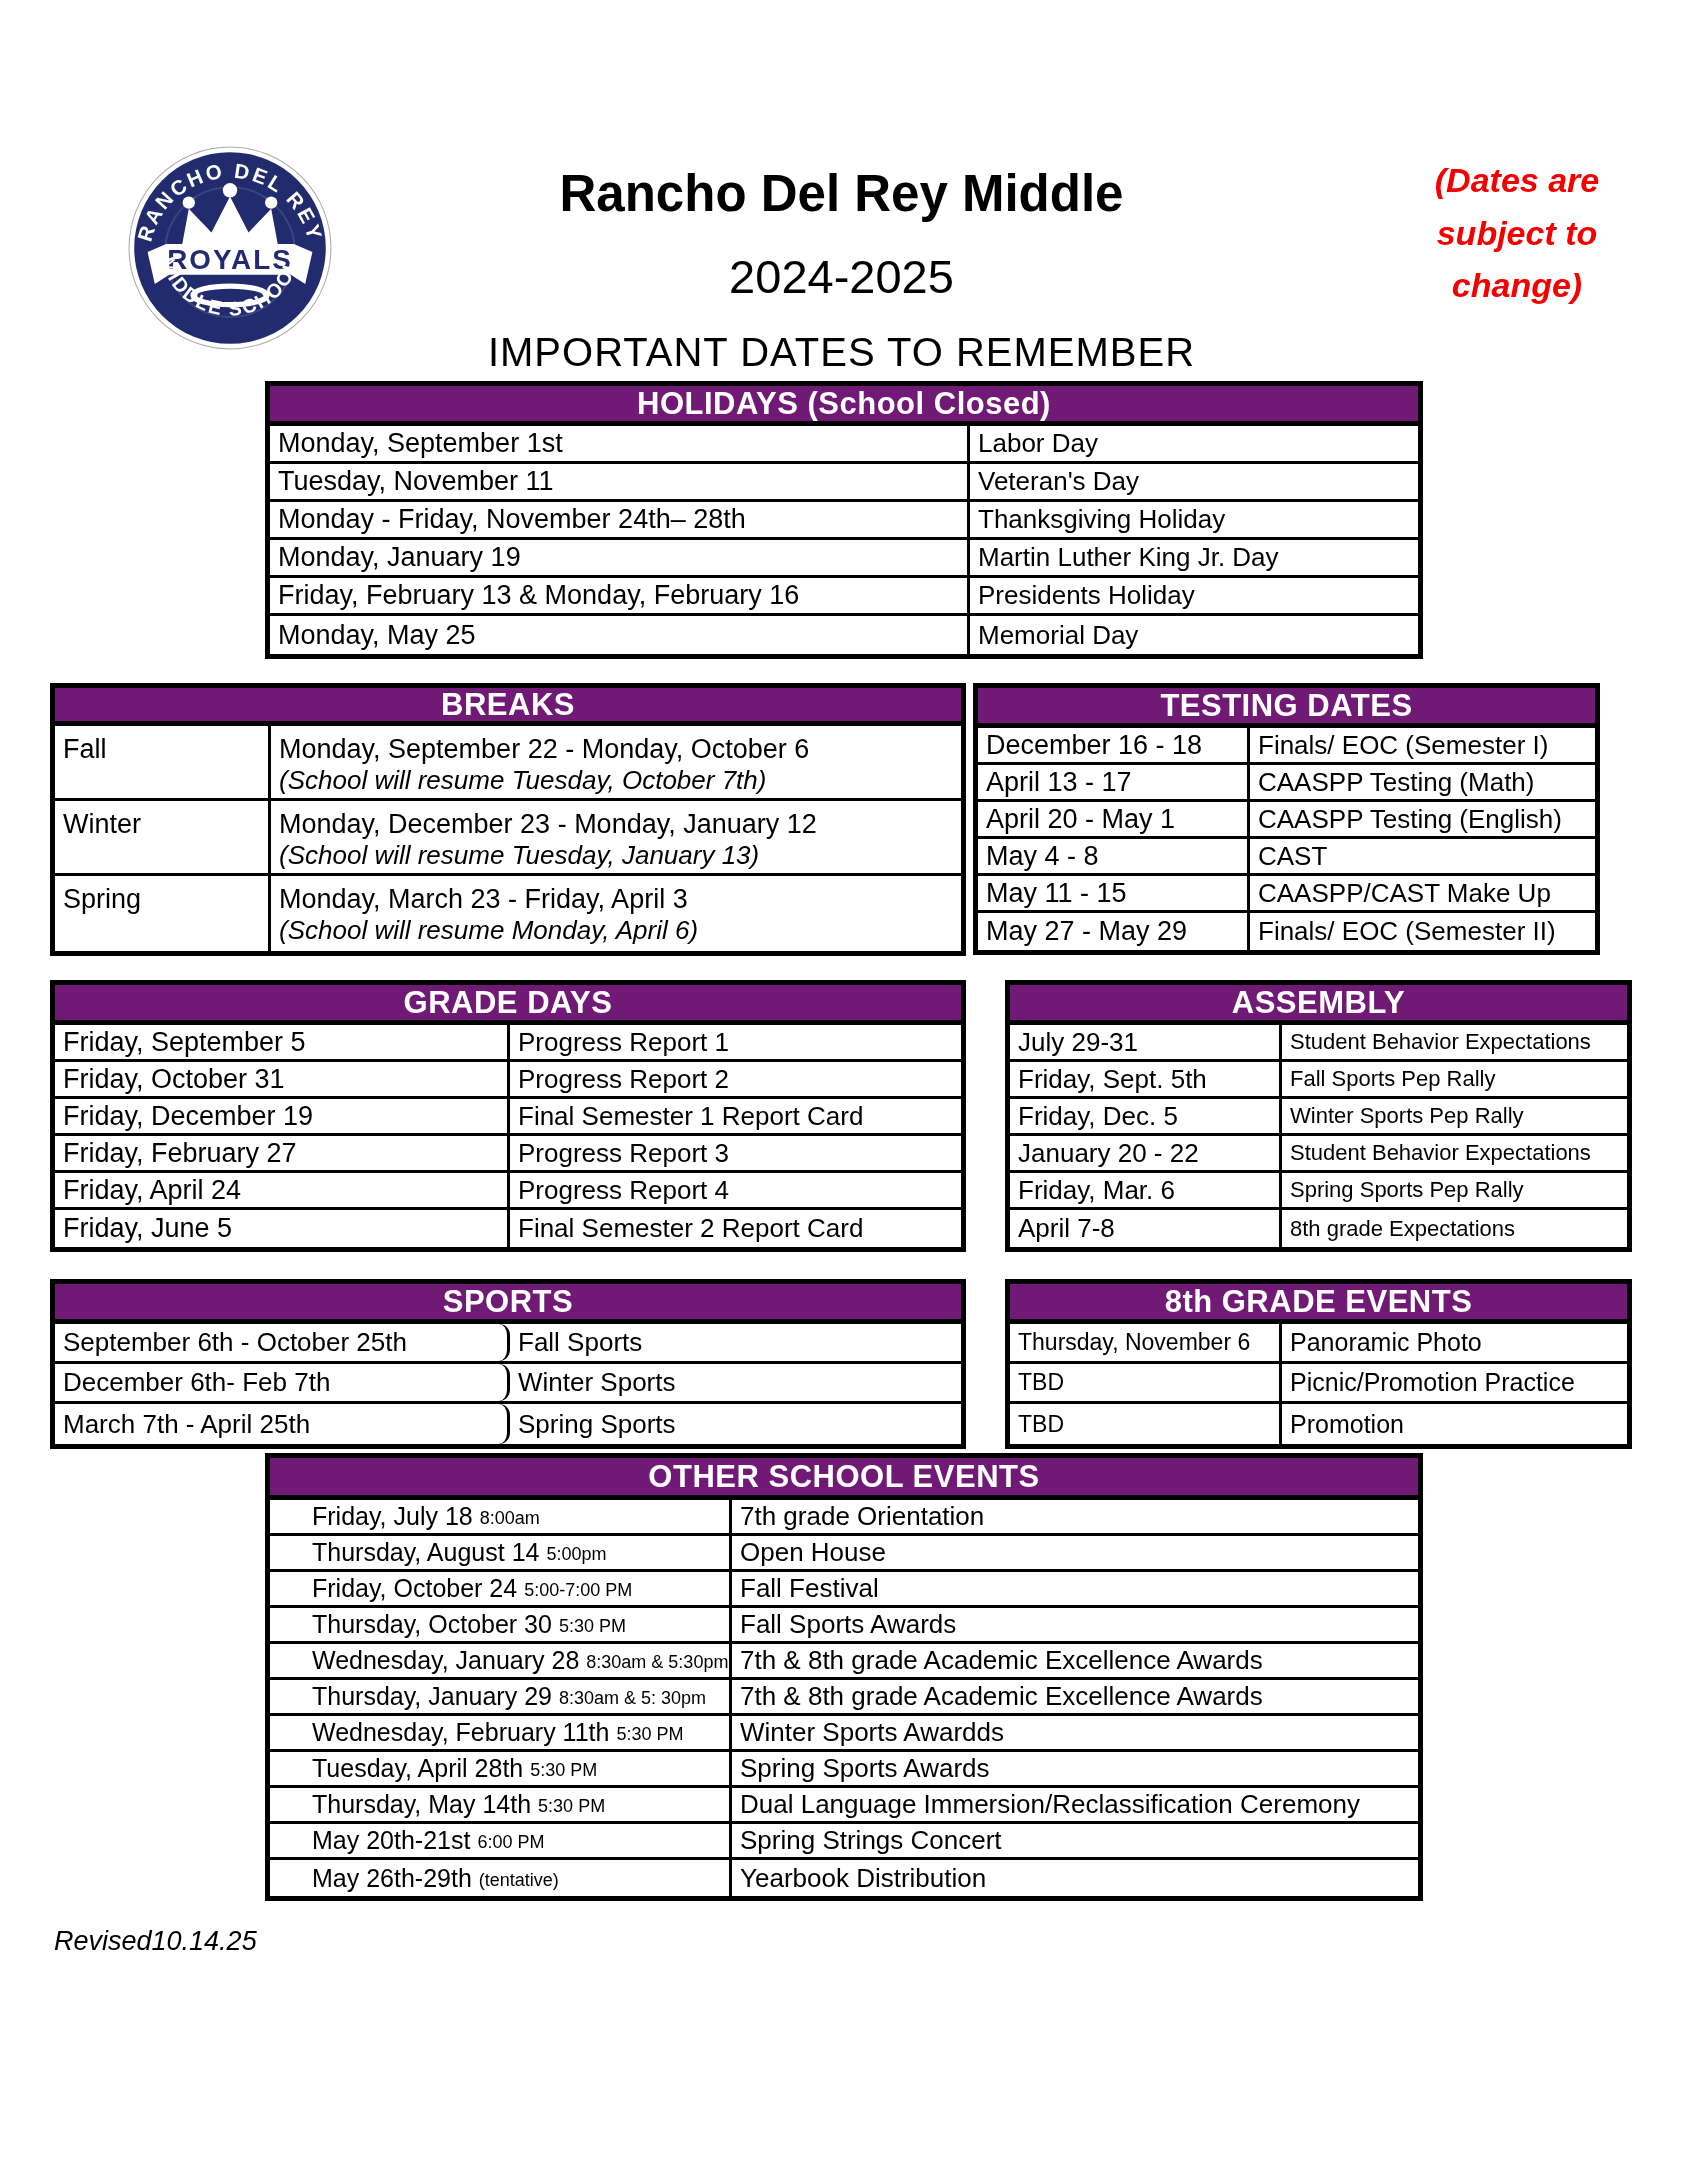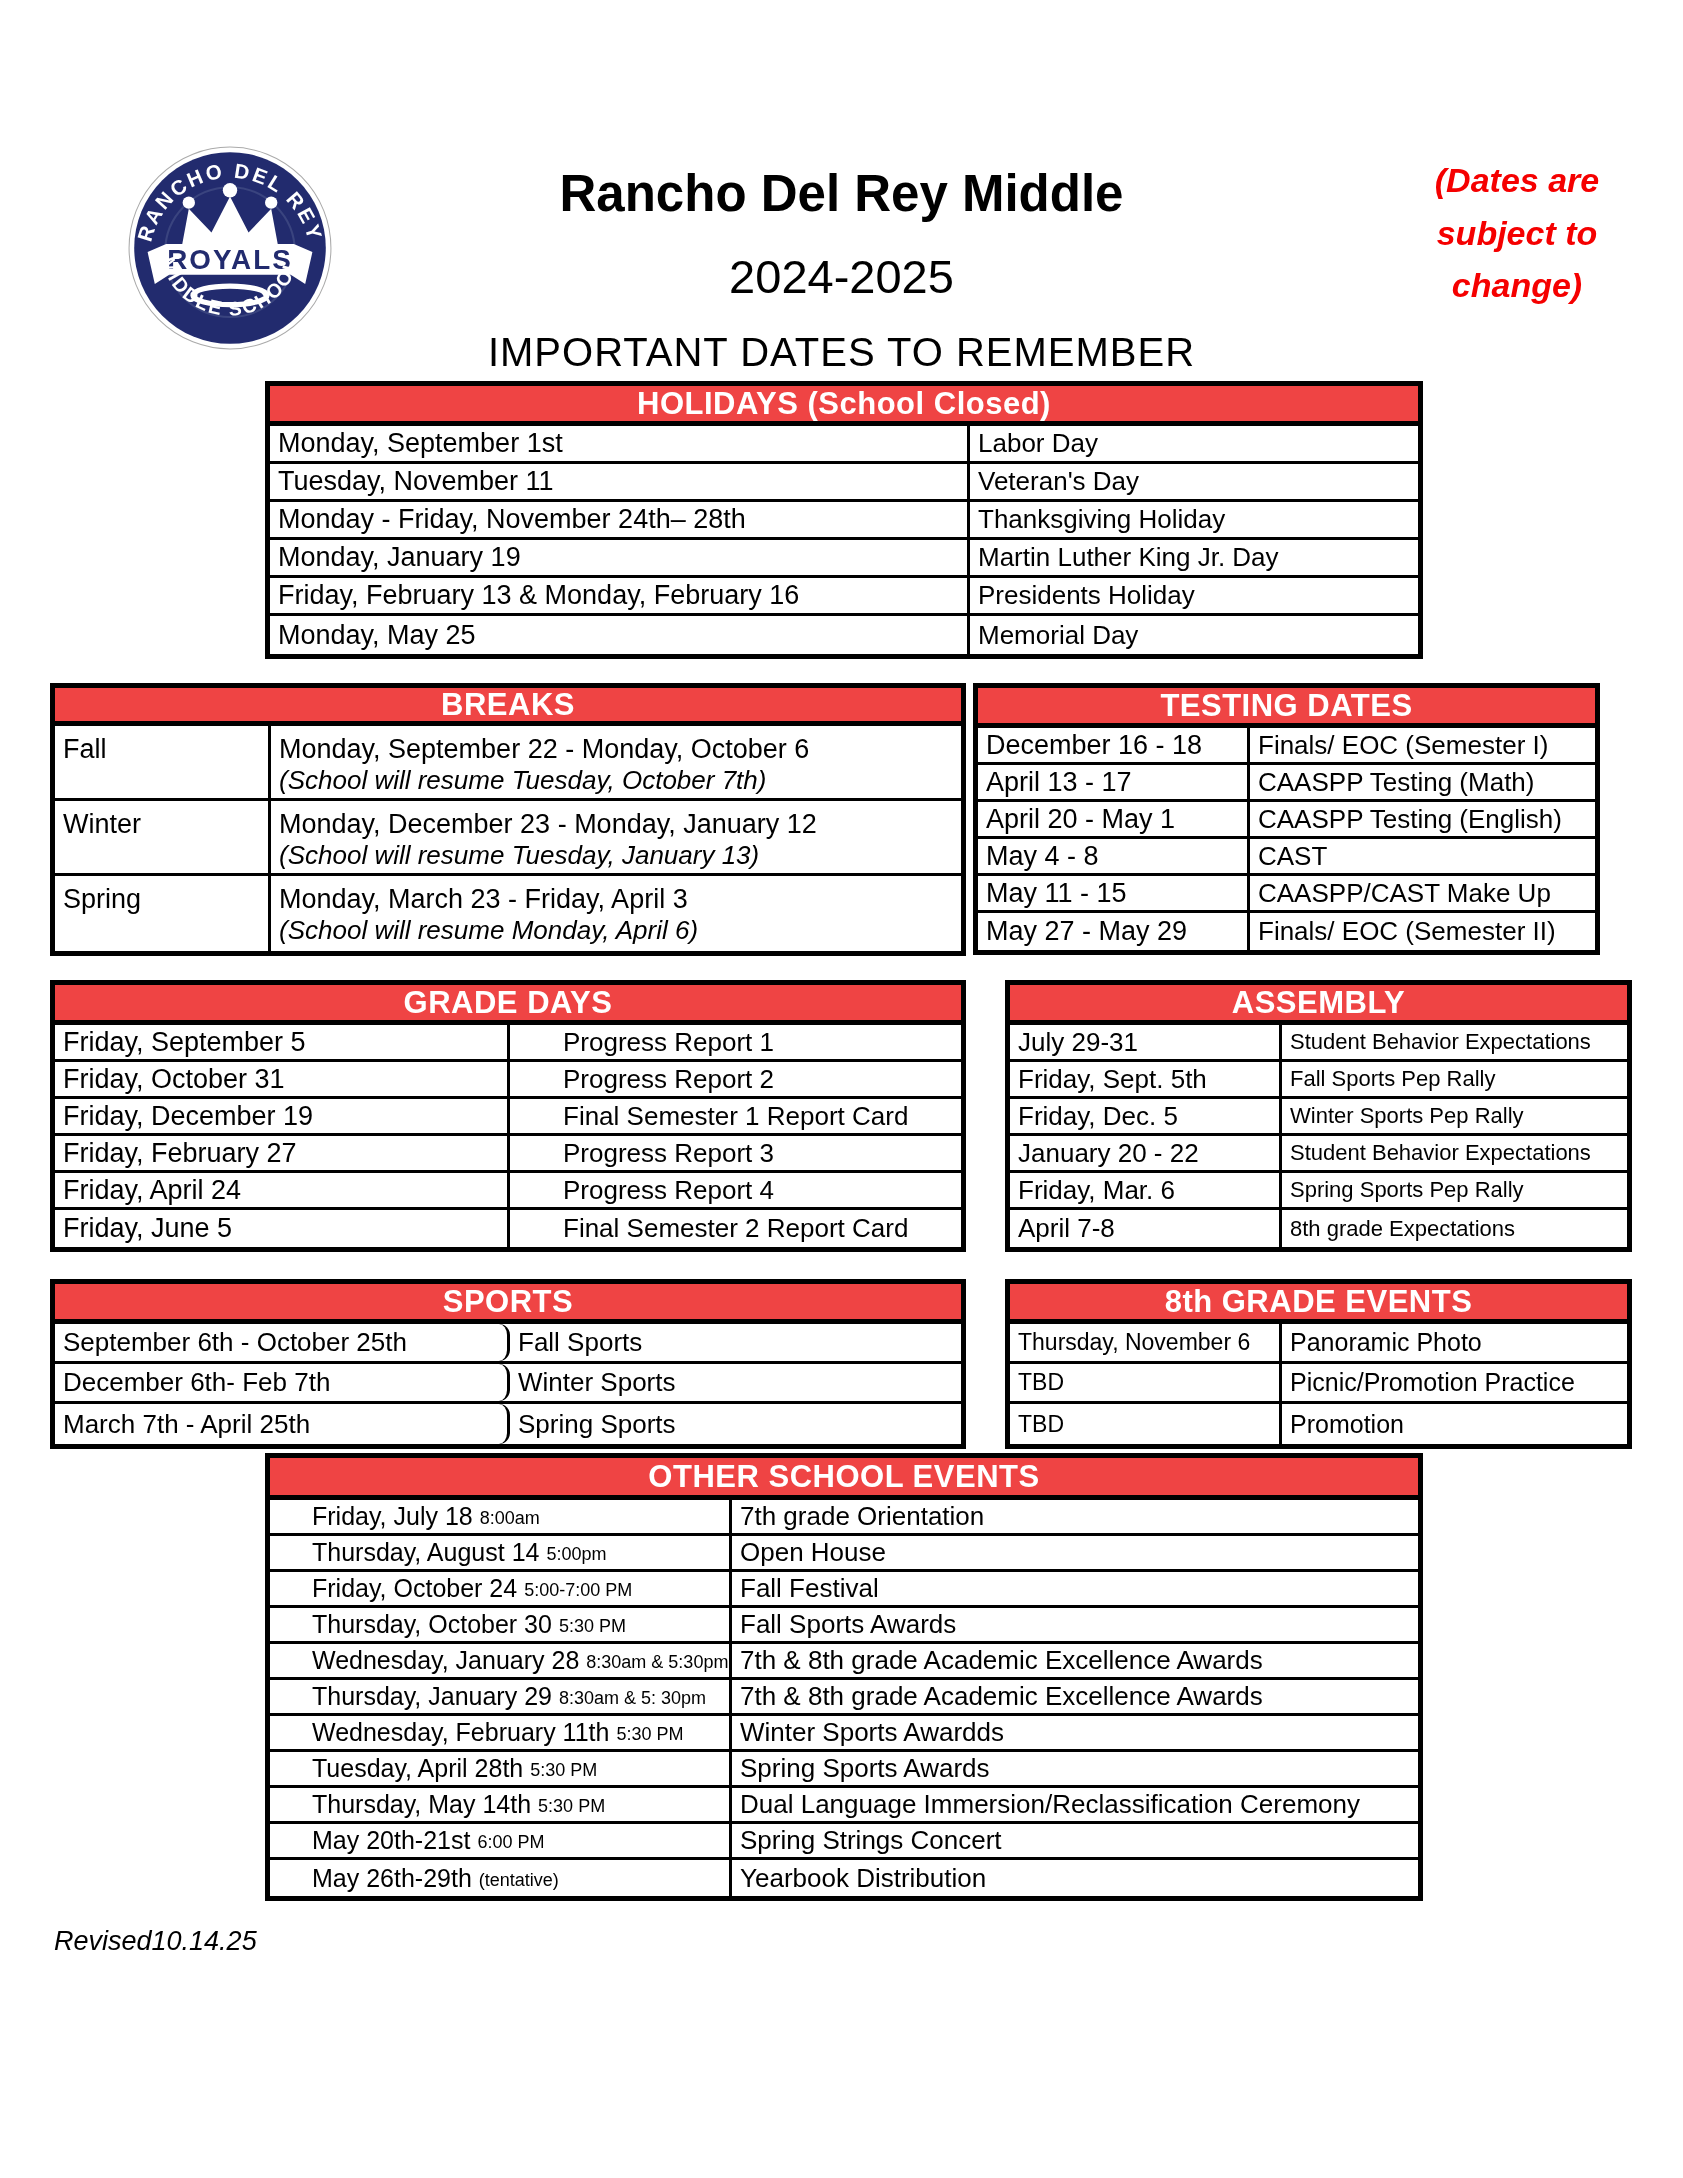--- a/index.html
+++ b/index.html
@@ -18,21 +18,21 @@
   .year{font-size:47px;font-weight:400;margin-top:26px;}
   .subtitle{font-size:40px;font-weight:400;margin-top:26px;letter-spacing:1px;}
   .disclaimer{
     position:absolute;left:1394px;top:154px;width:246px;
     text-align:center;color:#f50000;font-weight:bold;font-style:italic;
     font-size:34px;line-height:1.55;
   }
   
   .tbl{position:absolute;border:5px solid #000;background:#fff;box-sizing:border-box;}
   .thead{
-    height:40px;background:#ef4444;border-bottom:5px solid #000;
+    height:40px;background:#701a75;border-bottom:5px solid #000;
     color:#fff;font-weight:bold;font-size:31px;
     display:flex;align-items:center;justify-content:center;
     letter-spacing:0.5px; box-sizing:border-box;
   }
   .trow{display:flex;border-bottom:3px solid #000;box-sizing:border-box;}
   .trow:last-child{border-bottom:none;}
   .cell{display:flex;align-items:center;padding:0 8px;box-sizing:border-box;overflow:hidden;white-space:nowrap;}
   .cl{border-right:3px solid #000;flex:none;}
   .cr{flex:1;}
   
@@ -48,21 +48,21 @@
   #t-breaks .cr{flex-direction:column;align-items:flex-start;justify-content:space-between;padding:8px 8px 6px 8px;}
   #t-breaks .range{font-size:27px;}
   #t-breaks .note{font-size:26px;font-style:italic;}
 
   #t-testing{left:973px;top:683px;width:627px;}
   #t-testing .trow{height:37px;}
   #t-testing .cl{width:272px;font-size:27px;}
   #t-testing .cr{font-size:26px;}
 
   #t-grade{left:50px;top:980px;width:916px;}
-  #t-grade .trow{height:37px;gap:45px;}
+  #t-grade .trow{height:37px;}
   #t-grade .cl{width:455px;font-size:27px;}
   #t-grade .cr{font-size:26px;}
 
   #t-assembly{left:1005px;top:980px;width:627px;}
   #t-assembly .trow{height:37px;}
   #t-assembly .cl{width:272px;font-size:26px;text-align:center;}
   #t-assembly .cr{font-size:22px;}
 
   #t-sports{left:50px;top:1279px;width:916px;}
   #t-sports .trow{height:40px;}

